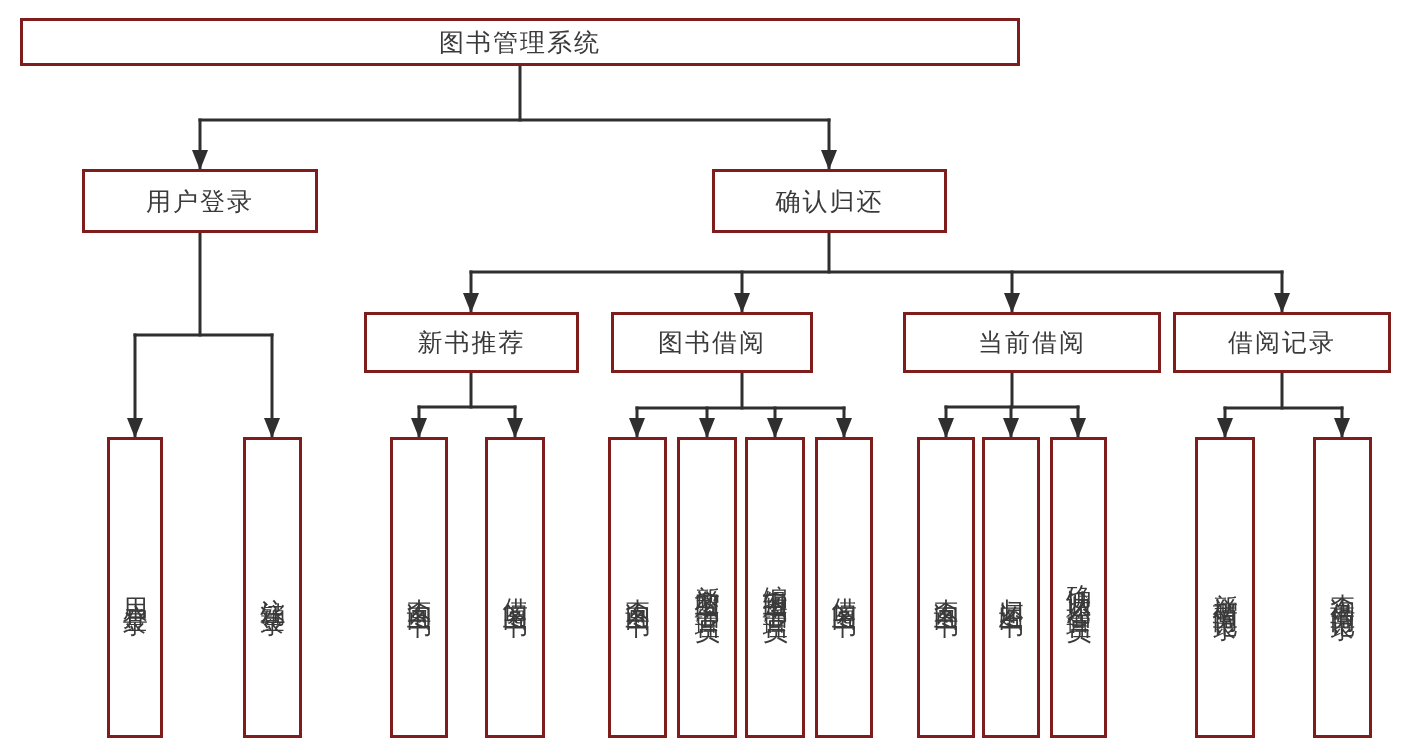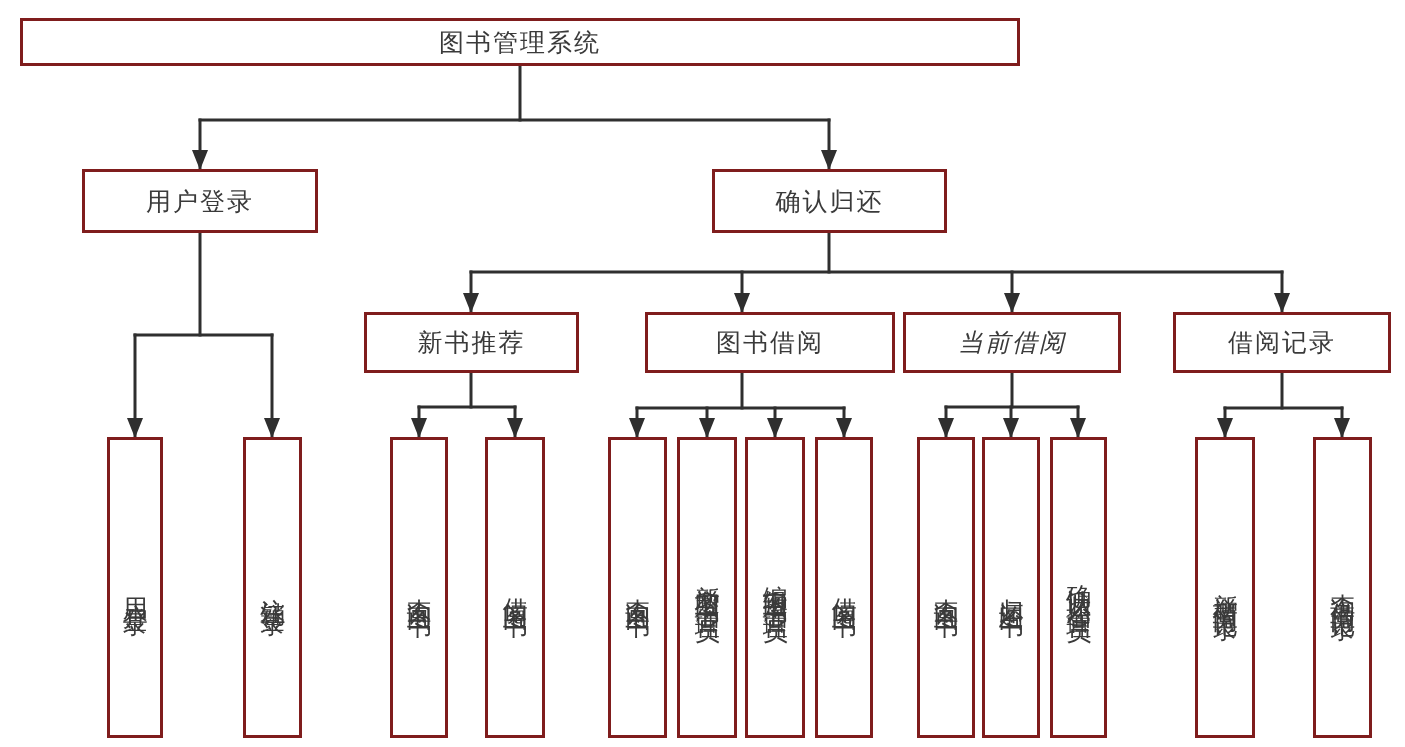--- a/index.html
+++ b/index.html
@@ -40,22 +40,22 @@
     color: #3a3a3a;
     white-space: nowrap;
   }
   
   .root-box   { left: 20px;  top: 18px;  width: 1000px; height: 48px; }
   .lvl2       { top: 169px; height: 64px; }
   .b-user     { left: 82px;  width: 236px; }
   .b-book     { left: 712px; width: 235px; }
   .lvl3       { top: 312px; height: 61px; }
   .c-new      { left: 364px; width: 215px; }
-  .c-borrow   { left: 645px; width: 250px; font-family: Liberation Mono, monospace; }
-  .c-current  { left: 903px; width: 218px; font-style: italic; }
+  .c-borrow   { left: 611px; width: 202px; font-family: Liberation Mono, monospace; }
+  .c-current  { left: 903px; width: 258px; }
   .c-record   { left: 1173px; width: 218px; justify-content: center; }
   .leaf       { top: 437px; height: 301px; }
   .l-a1 { left: 107px;  width: 56px; }
   .l-a2 { left: 243px;  width: 59px; }
   .l-b1 { left: 390px;  width: 58px; }
   .l-b2 { left: 485px;  width: 60px; }
   .l-c1 { left: 608px;  width: 59px; }
   .l-c2 { left: 677px;  width: 60px; }
   .l-c3 { left: 745px;  width: 60px; }
   .l-c4 { left: 815px;  width: 58px; }

